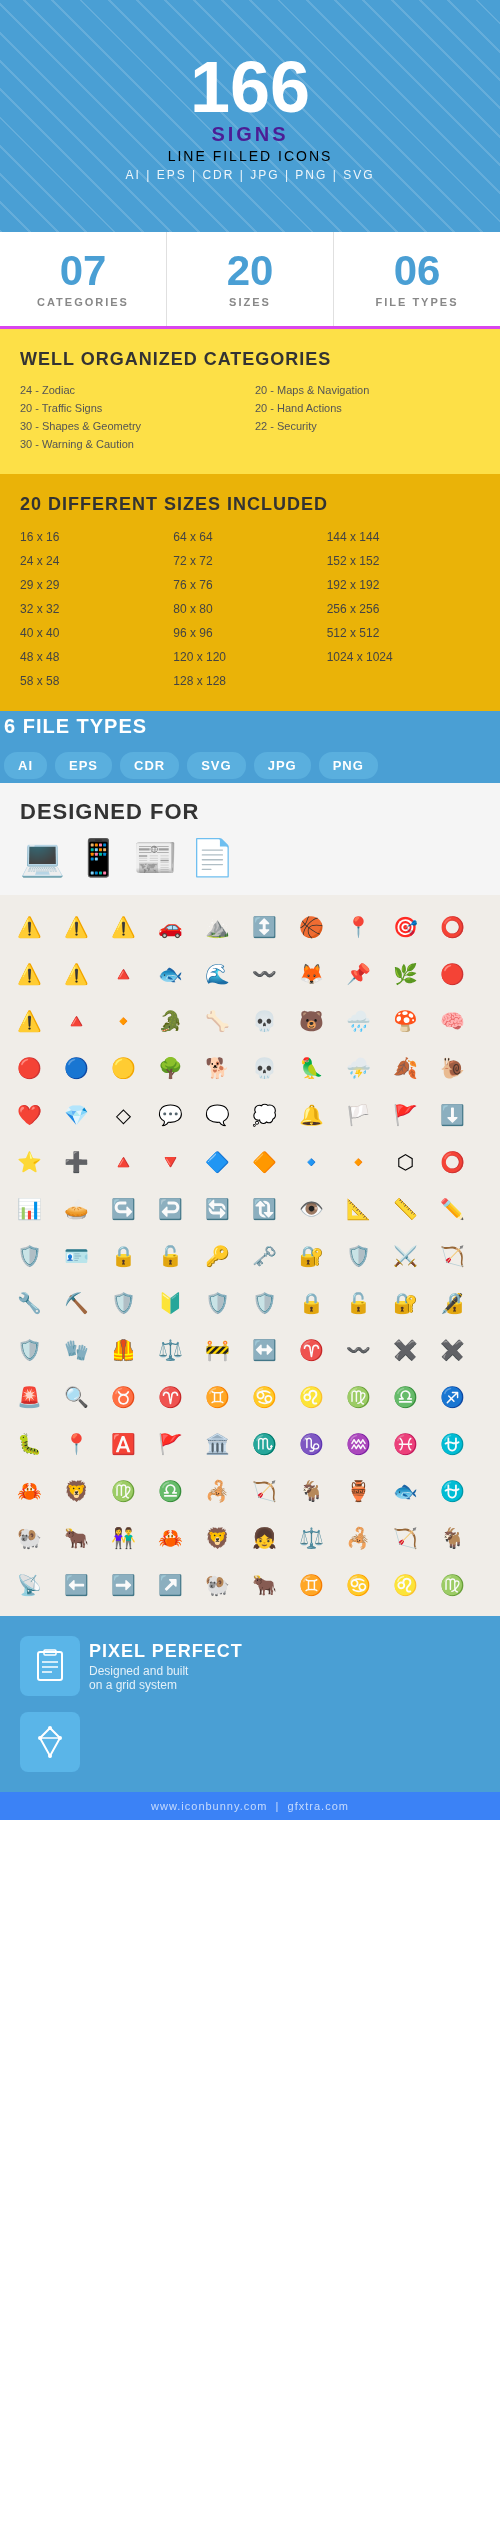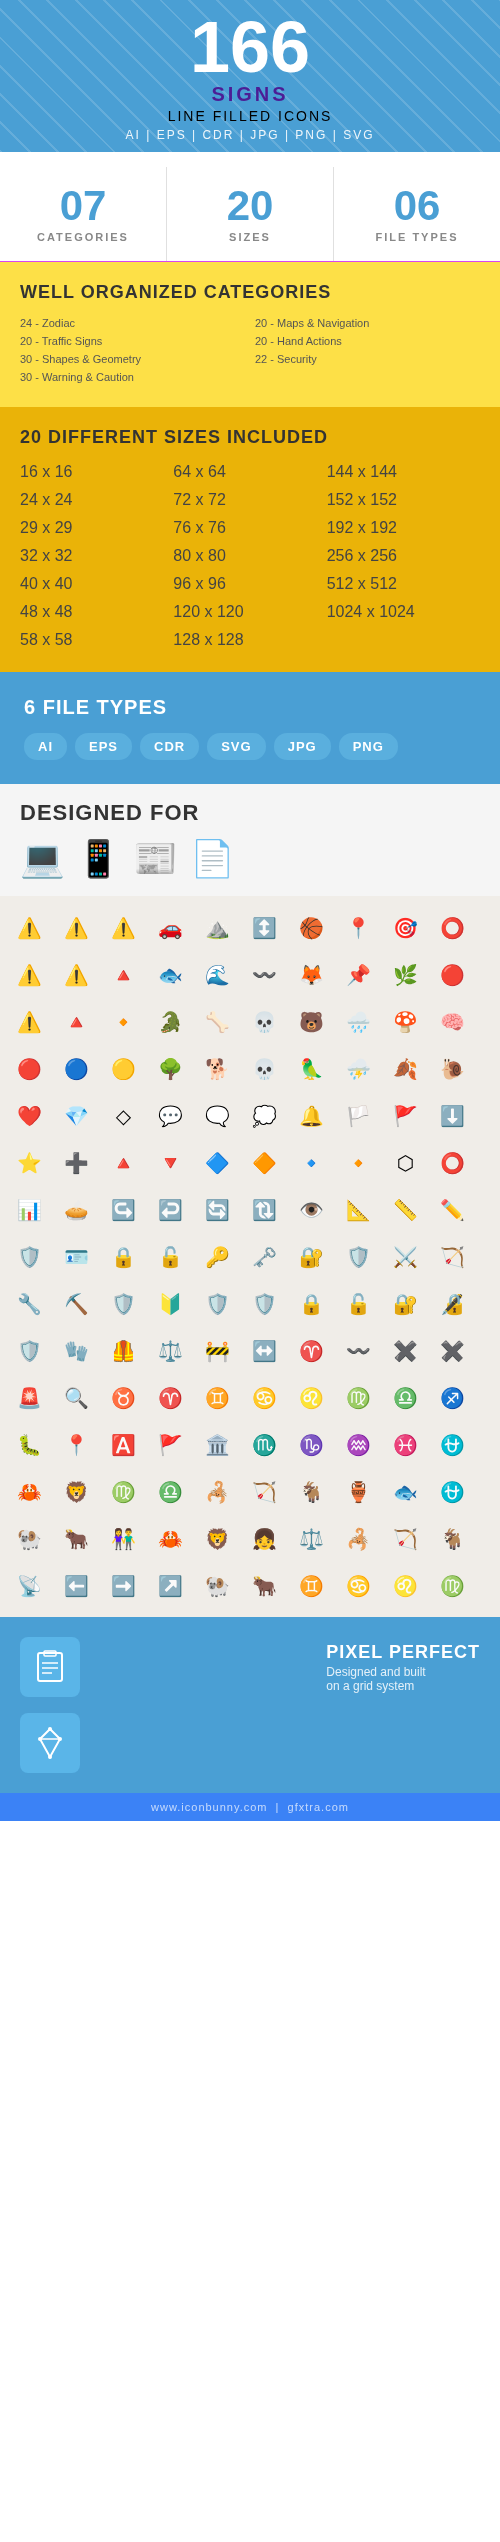--- a/index.html
+++ b/index.html
@@ -7,21 +7,21 @@
       width: 500px;
       font-family: 'Arial', sans-serif;
       background: #fff;
       overflow-x: hidden;
     }
 
     
     .hero {
       background: #4a9fd4;
       position: relative;
-      height: 152px;
+      height: 232px;
       overflow: hidden;
       display: flex;
       flex-direction: column;
       align-items: center;
       justify-content: center;
       text-align: left;
     }
     .hero-bg-pattern {
       position: absolute;
       top: 0; left: 0; right: 0; bottom: 0;
@@ -60,22 +60,21 @@
       position: relative;
       z-index: 1;
       margin-top: 4px;
       opacity: 0.9;
     }
 
     
     .stats-bar {
       display: flex;
       background: #fff;
-      border-bottom: 1px solid #d946ef;
-      margin-top: 15px;
+      border-bottom: 3px solid #d946ef;
     }
     .stat-item {
       flex: 1;
       text-align: center;
       padding: 18px 10px;
       border-right: 1px solid #e0e0e0;
     }
     .stat-item:last-child { border-right: none; }
     .stat-number {
       font-size: 42px;
@@ -120,29 +119,29 @@
       background: #eab308;
       padding: 20px;
     }
     .sizes-grid {
       display: grid;
       grid-template-columns: 1fr 1fr 1fr;
       gap: 4px 0;
       margin-top: 12px;
     }
     .size-item {
-      font-size: 16px;
+      font-size: 12px;
       color: #444;
       padding: 3px 0;
     }
 
     
     .section-filetypes {
       background: #4a9fd4;
-      padding: 24px;
+      padding: 4px;
     }
     .section-title-white {
       font-size: 20px;
       font-weight: 900;
       color: #fff;
       margin-bottom: 14px;
       letter-spacing: 1px;
     }
     .filetypes-row {
       display: flex;
@@ -196,21 +195,20 @@
       background: #4a9fd4;
       padding: 20px;
       display: flex;
       flex-direction: column;
       gap: 16px;
     }
     .feature-row {
       display: flex;
       align-items: center;
       gap: 9px;
-      justify-content: space-between;
     }
     .feature-icon-box {
       width: 60px;
       height: 60px;
       background: #5ab5e8;
       border-radius: 8px;
       display: flex;
       align-items: center;
       justify-content: center;
       font-size: 30px;

